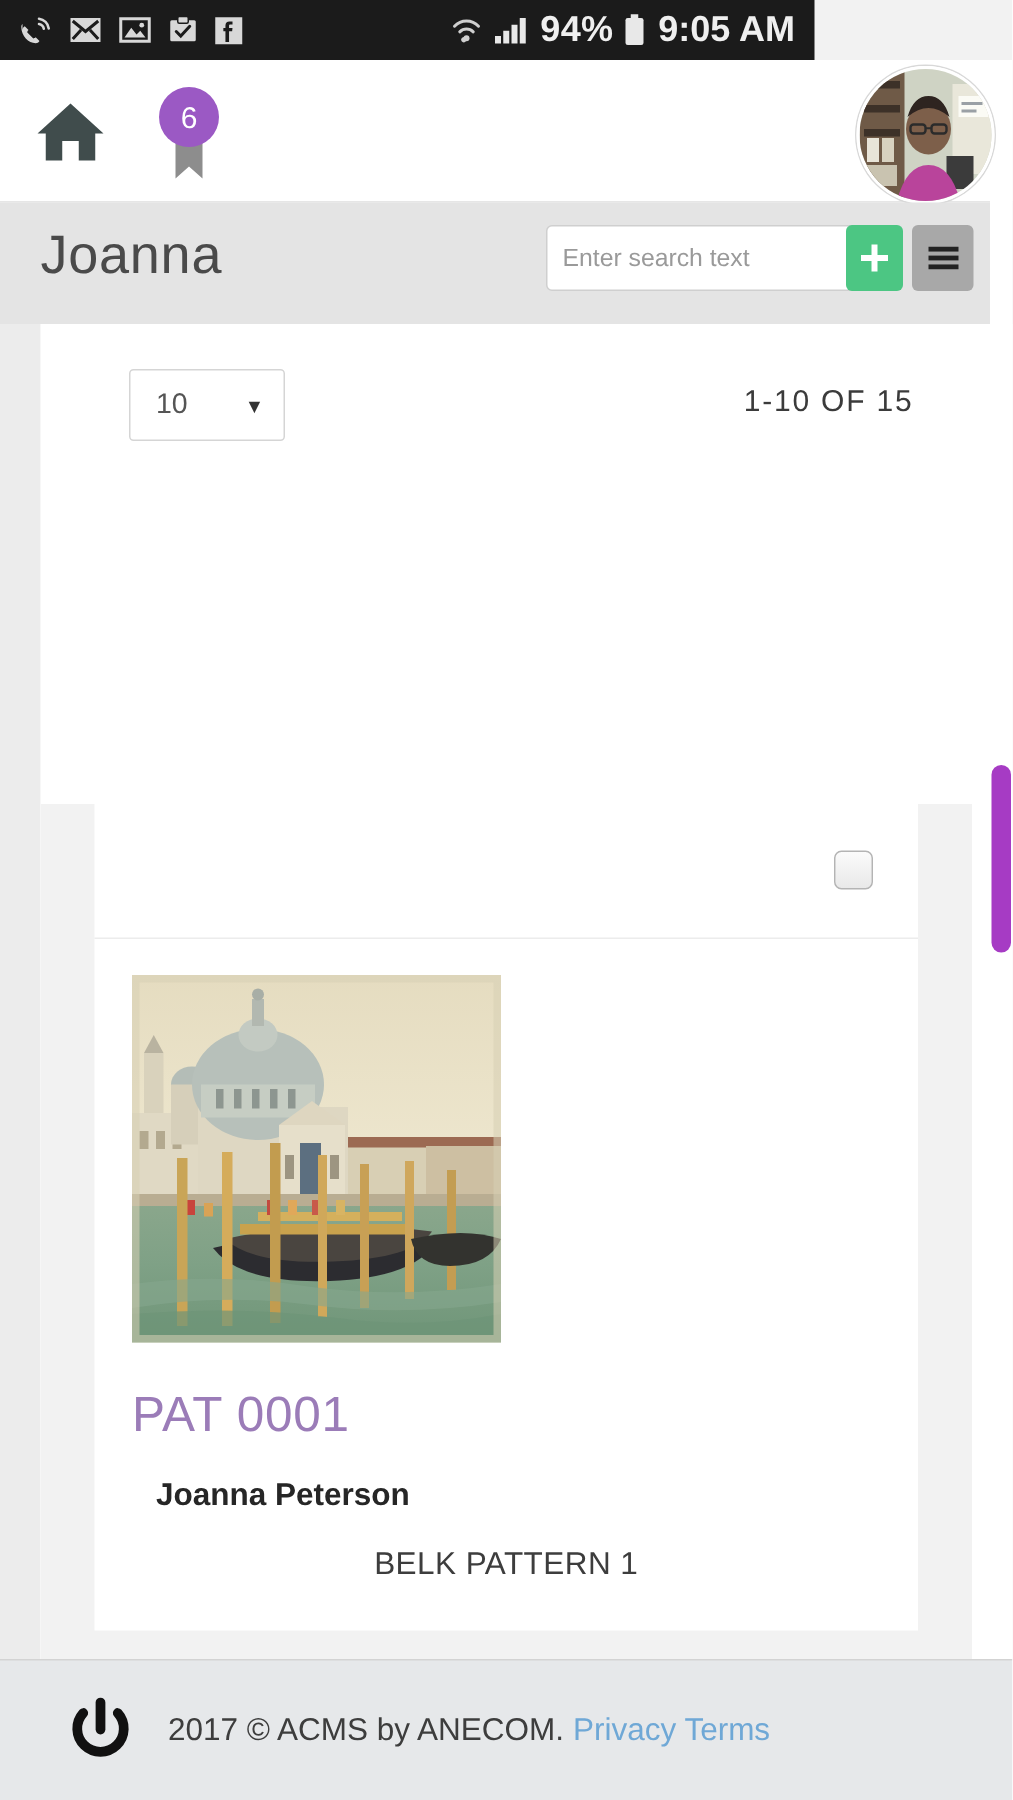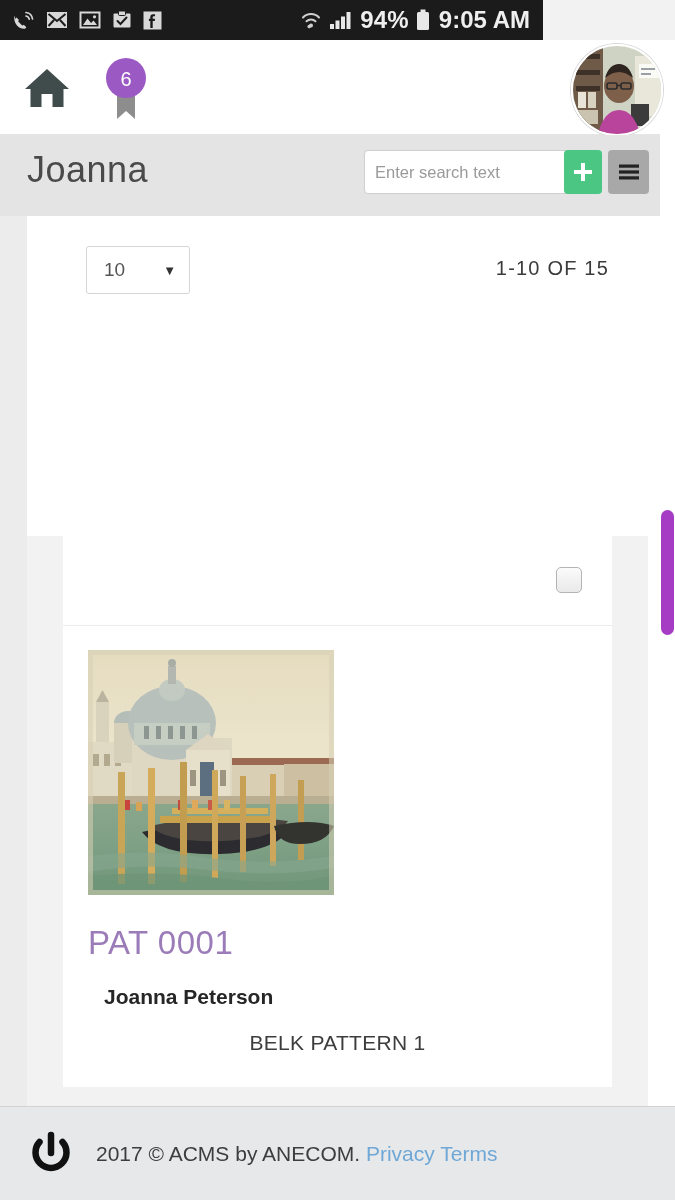--- a/index.html
+++ b/index.html
@@ -111,21 +111,21 @@
   #scroll-track { position: absolute; top: 110px; right: 0; width: 15px; height: 1000px; background: #ffffff; }
   #scroll-thumb {
     position: absolute; top: 400px; right: 1px; width: 13px; height: 125px;
     background: #a63bc4; border-radius: 7px; cursor: pointer;
   }
 
   
   #footer {
     position: absolute; bottom: 0; left: 0; width: 675px; height: 94px;
     background: #e6e8ea; border-top: 1px solid #d3d3d3;
-    display: flex; align-items: center;
+    display: flex; align-items: center; padding-left: 16px;
   }
   #power-btn { margin-left: 28px; width: 46px; height: 46px; cursor: pointer; }
   #copyright { margin-left: 22px; font-size: 21px; color: #3d3d3d; }
   .link { color: #6fa8d6; cursor: pointer; }
 </style>
 </head>
 <body>
 
 <div id="screen">
 

